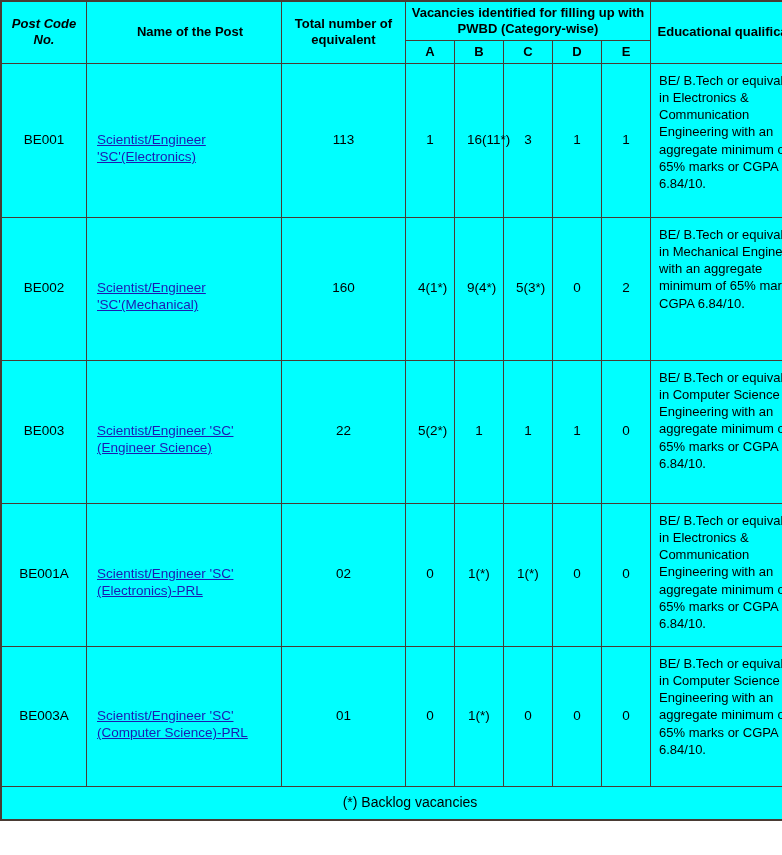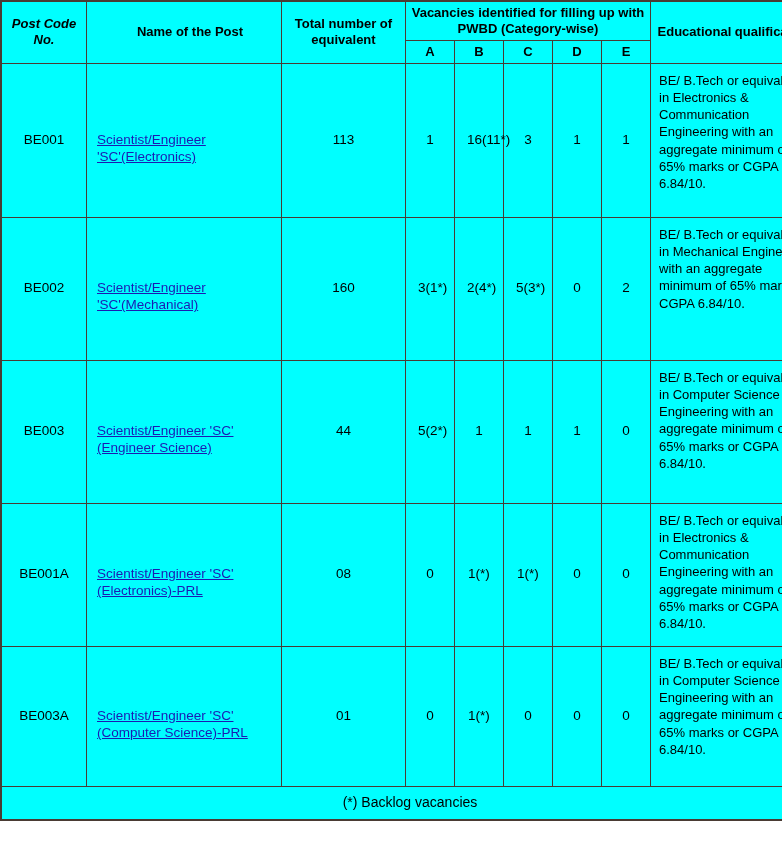--- a/index.html
+++ b/index.html
@@ -115,42 +115,42 @@
       <td class="c-num">16(11*)</td>
       <td class="c-num">3</td>
       <td class="c-num">1</td>
       <td class="c-num">1</td>
       <td class="c-edu">BE/ B.Tech or equivalent in Electronics &amp; Communication Engineering with an aggregate minimum of 65% marks or CGPA 6.84/10.</td>
     </tr>
     <tr class="data-row row-be002">
       <td class="c-postcode">BE002</td>
       <td class="c-postname"><span class="post-link">Scientist/Engineer 'SC'(Mechanical)</span></td>
       <td class="c-num">160</td>
-      <td class="c-num">3(1*)</td>
-      <td class="c-num">2(4*)</td>
+      <td class="c-num">4(1*)</td>
+      <td class="c-num">9(4*)</td>
       <td class="c-num">5(3*)</td>
       <td class="c-num">0</td>
       <td class="c-num">2</td>
       <td class="c-edu">BE/ B.Tech or equivalent in Mechanical Engineering with an aggregate minimum of 65% marks or CGPA 6.84/10.</td>
     </tr>
     <tr class="data-row row-be003">
       <td class="c-postcode">BE003</td>
       <td class="c-postname"><span class="post-link">Scientist/Engineer 'SC' (Engineer Science)</span></td>
-      <td class="c-num">44</td>
+      <td class="c-num">22</td>
       <td class="c-num">5(2*)</td>
       <td class="c-num">1</td>
       <td class="c-num">1</td>
       <td class="c-num">1</td>
       <td class="c-num">0</td>
       <td class="c-edu">BE/ B.Tech or equivalent in Computer Science Engineering with an aggregate minimum of 65% marks or CGPA 6.84/10.</td>
     </tr>
     <tr class="data-row row-be001a">
       <td class="c-postcode">BE001A</td>
       <td class="c-postname"><span class="post-link">Scientist/Engineer 'SC' (Electronics)-PRL</span></td>
-      <td class="c-num">08</td>
+      <td class="c-num">02</td>
       <td class="c-num">0</td>
       <td class="c-num">1(*)</td>
       <td class="c-num">1(*)</td>
       <td class="c-num">0</td>
       <td class="c-num">0</td>
       <td class="c-edu">BE/ B.Tech or equivalent in Electronics &amp; Communication Engineering with an aggregate minimum of 65% marks or CGPA 6.84/10.</td>
     </tr>
     <tr class="data-row row-be003a">
       <td class="c-postcode">BE003A</td>
       <td class="c-postname"><span class="post-link">Scientist/Engineer 'SC' (Computer Science)-PRL</span></td>

